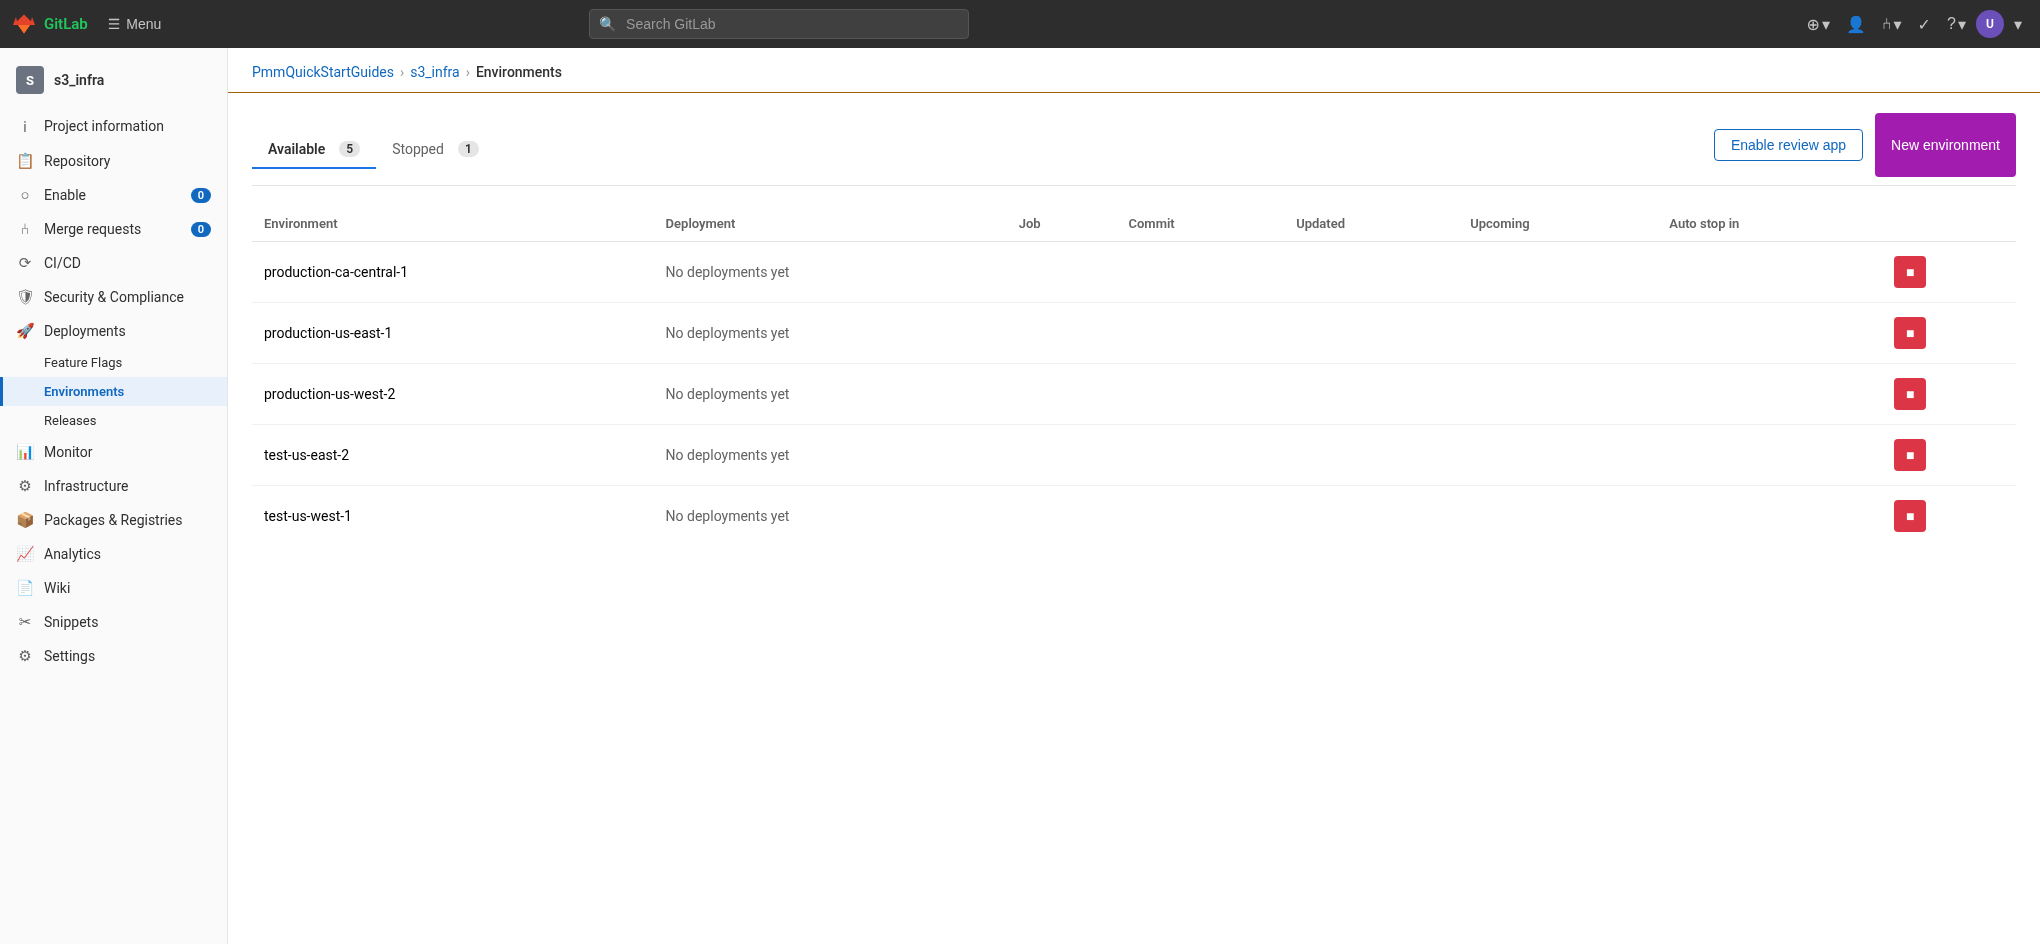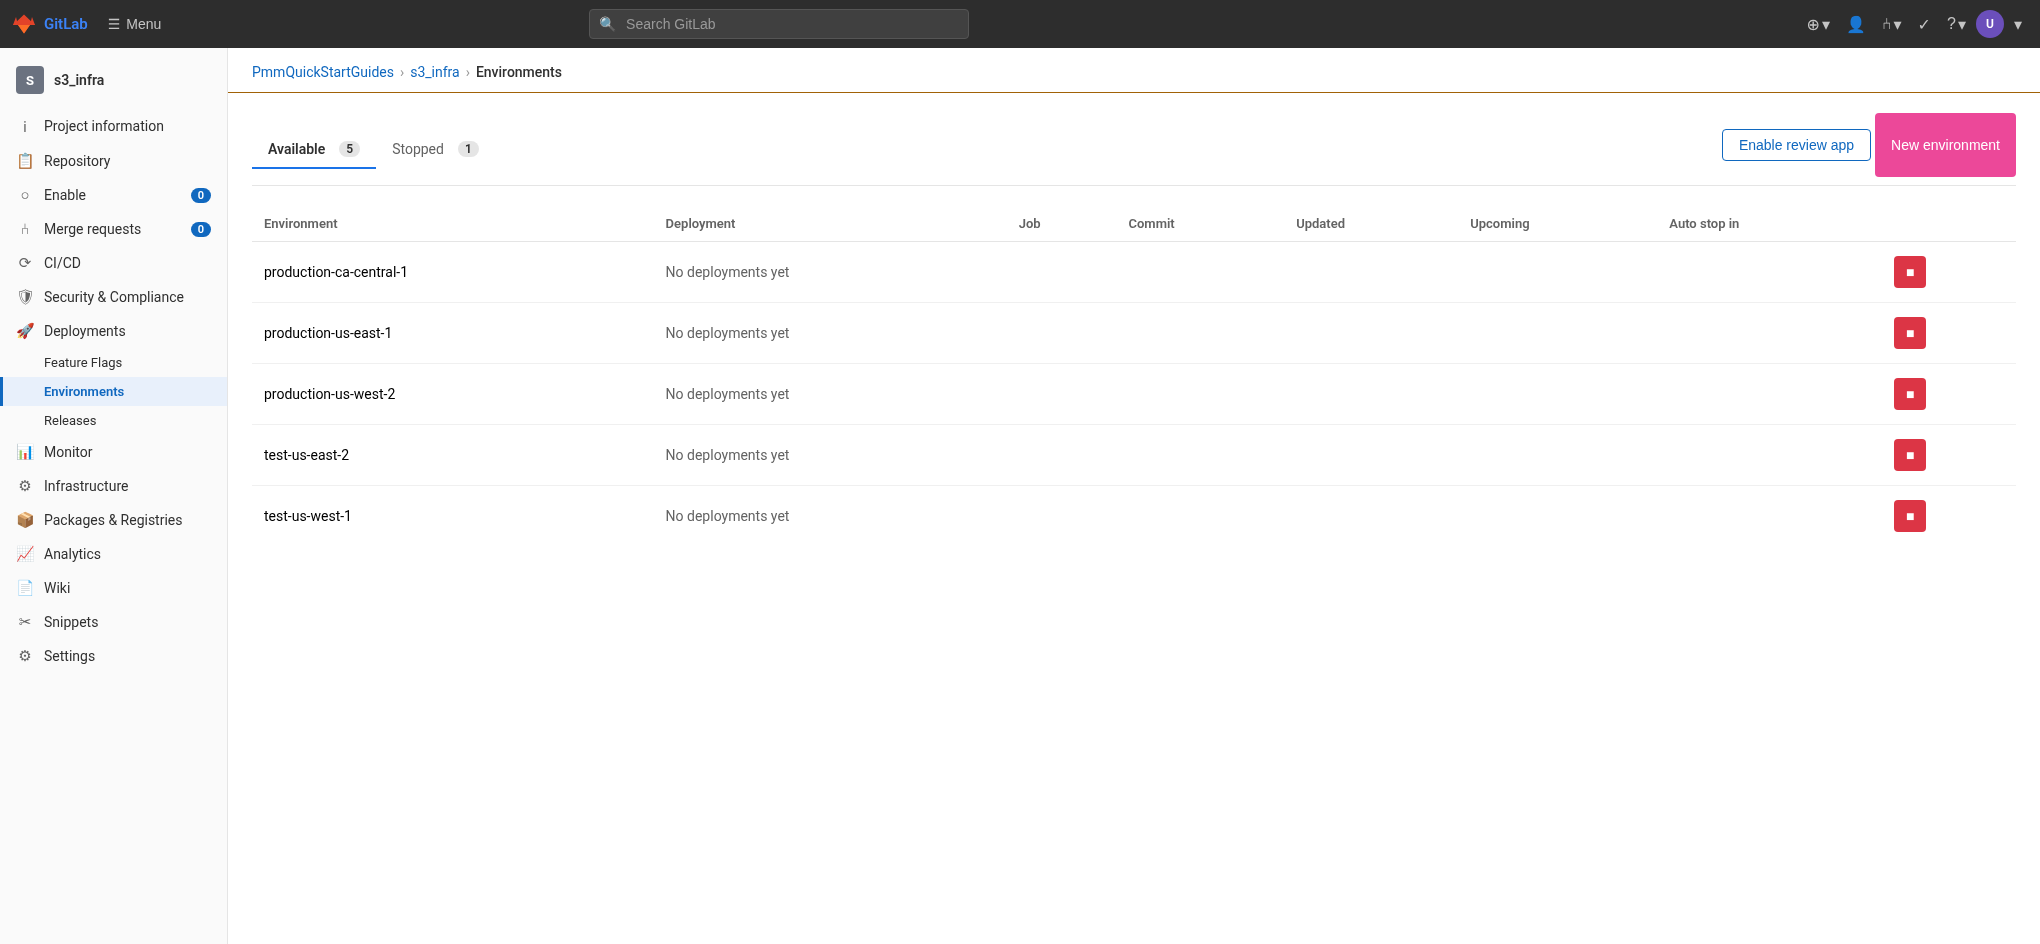--- a/index.html
+++ b/index.html
@@ -13,21 +13,21 @@
       align-items: center;
       padding: 0 12px;
       gap: 8px;
       flex-shrink: 0;
       color: #fff;
     }
     .navbar-brand {
       display: flex;
       align-items: center;
       gap: 8px;
-      color: #3b82f6;
+      color: #22c55e;
       font-size: 15px;
       font-weight: 600;
       margin-right: 4px;
     }
     .gitlab-logo {
       width: 24px;
       height: 24px;
     }
     .navbar-menu-btn {
       display: flex;
@@ -219,37 +219,37 @@
       background: #e5e5e5;
       color: #303030;
       border-radius: 10px;
       padding: 1px 7px;
       font-size: 12px;
       font-weight: 600;
     }
     .tab-actions {
       margin-left: auto;
       display: flex;
-      gap: 4px;
+      gap: 12px;
       align-items: center;
       padding-bottom: 8px;
     }
     .btn-outline {
       padding: 7px 16px;
       border: 1px solid #1068bf;
       background: #fff;
       color: #1068bf;
       border-radius: 4px;
       cursor: pointer;
       font-size: 14px;
     }
     .btn-primary {
       padding: 24px 16px;
       border: none;
-      background: #ec4899;
+      background: #a21caf;
       color: #fff;
       border-radius: 4px;
       cursor: pointer;
       font-size: 14px;
       font-weight: 500;
     }
 
     
     .env-table {
       width: 100%;

